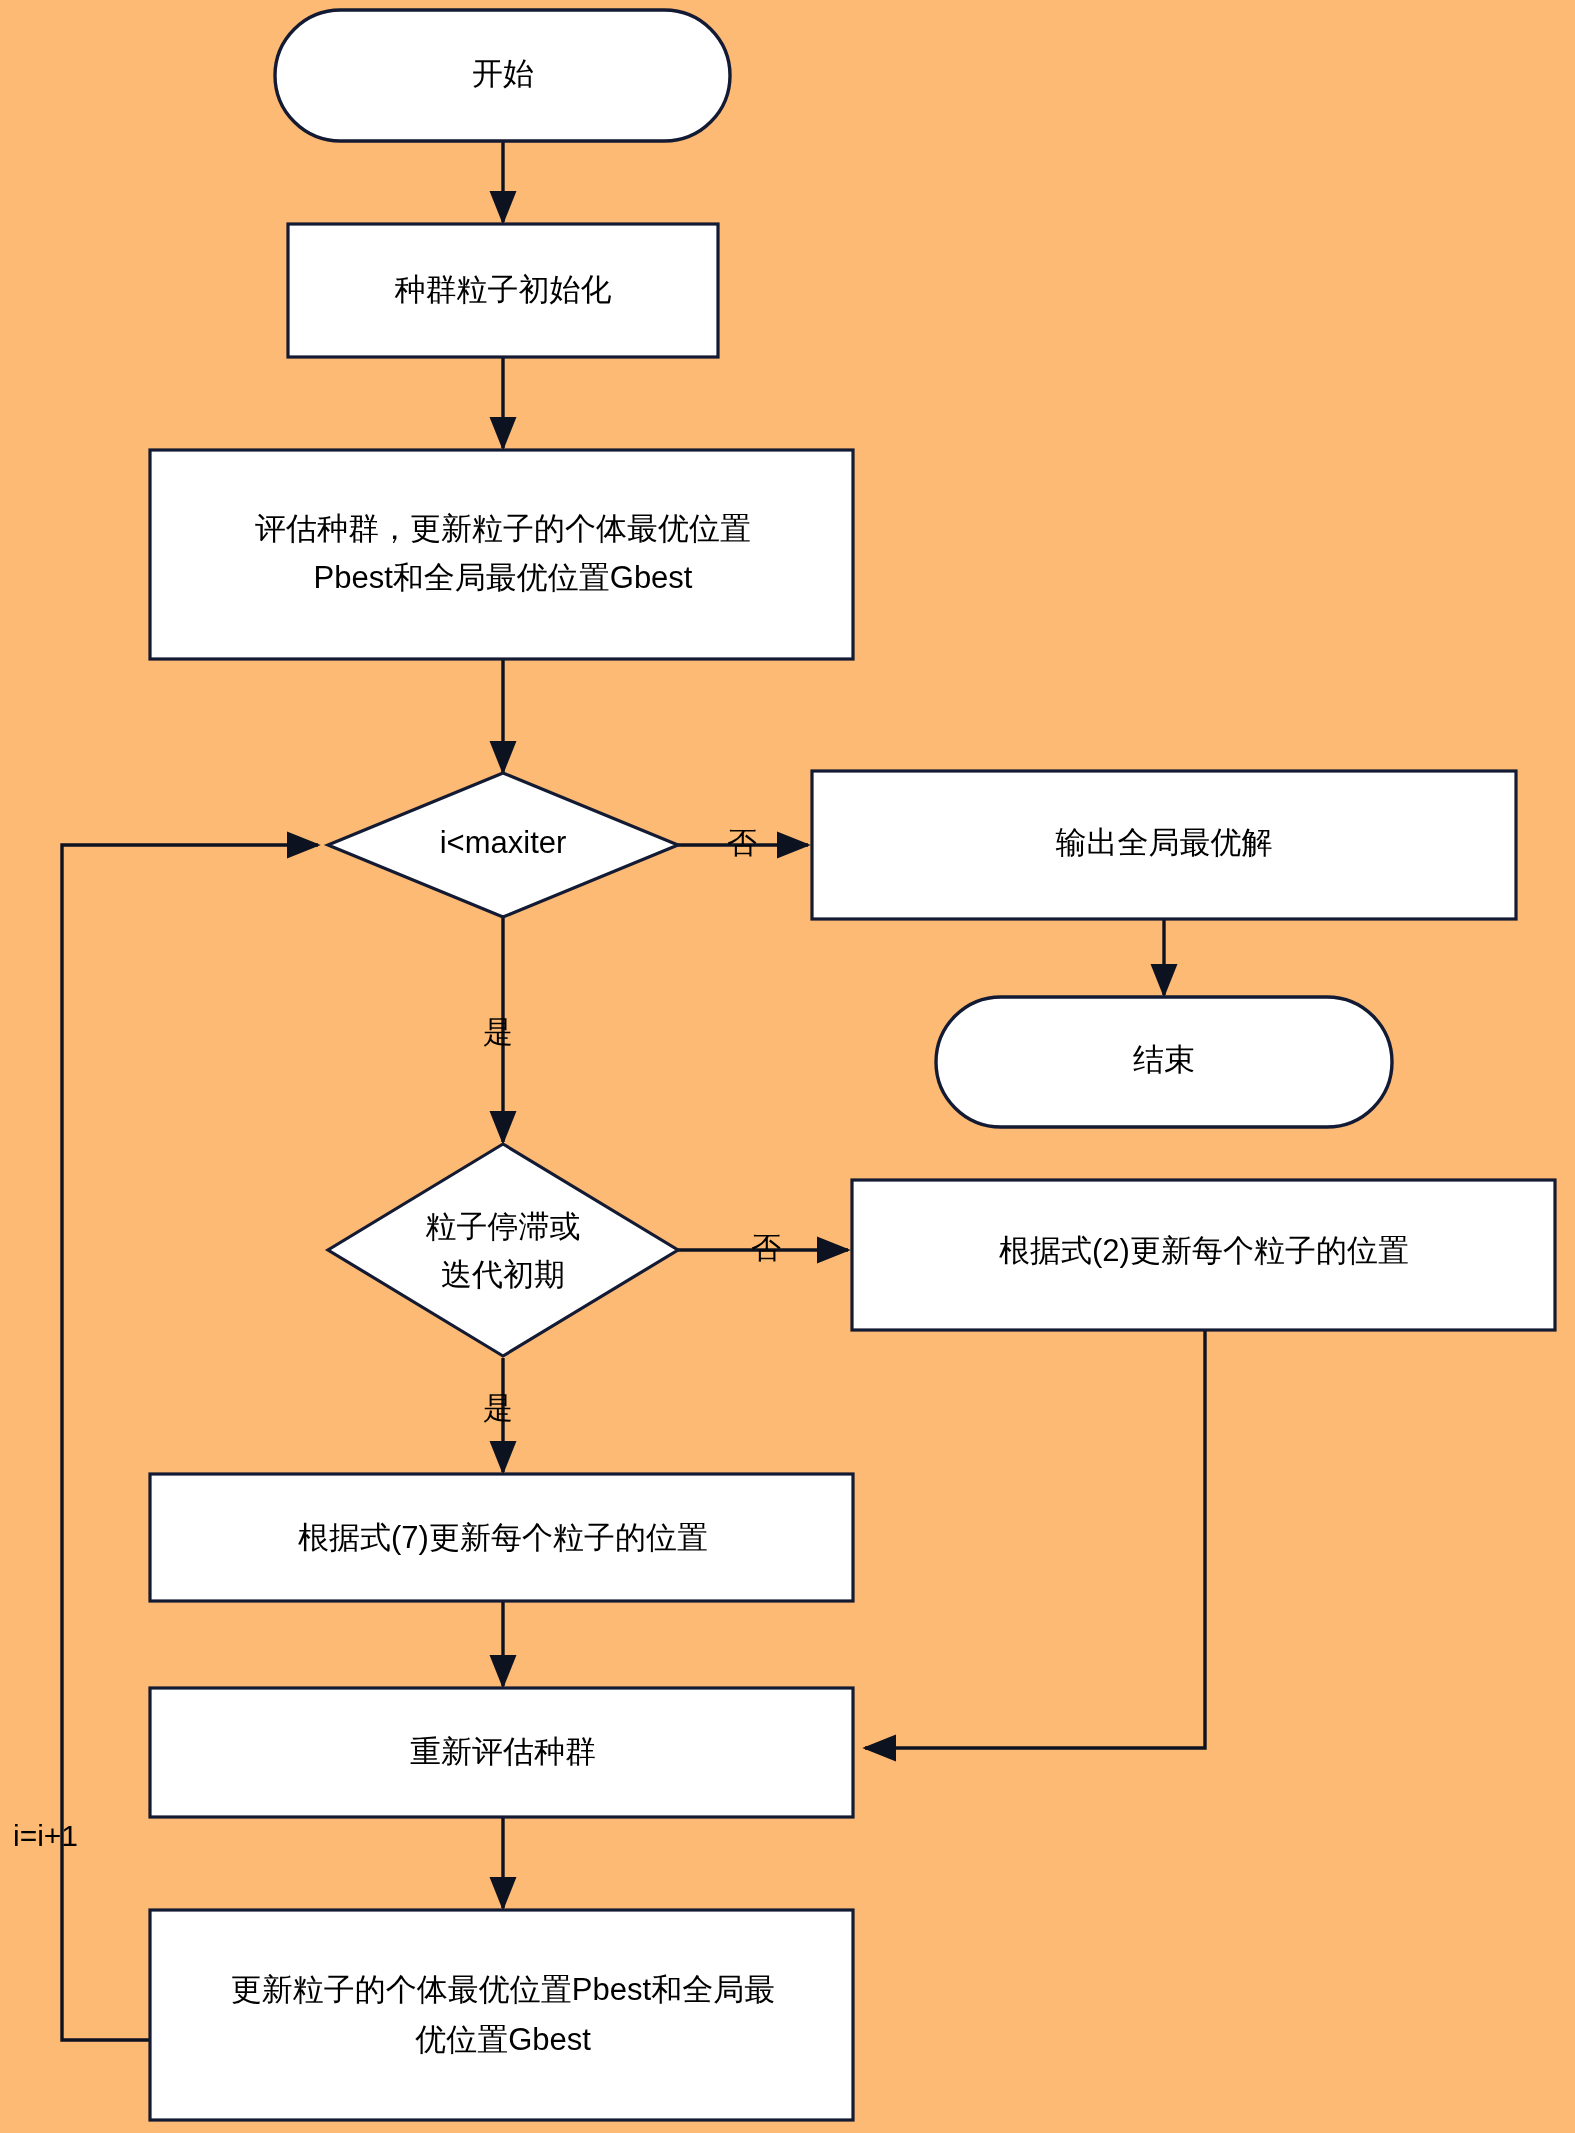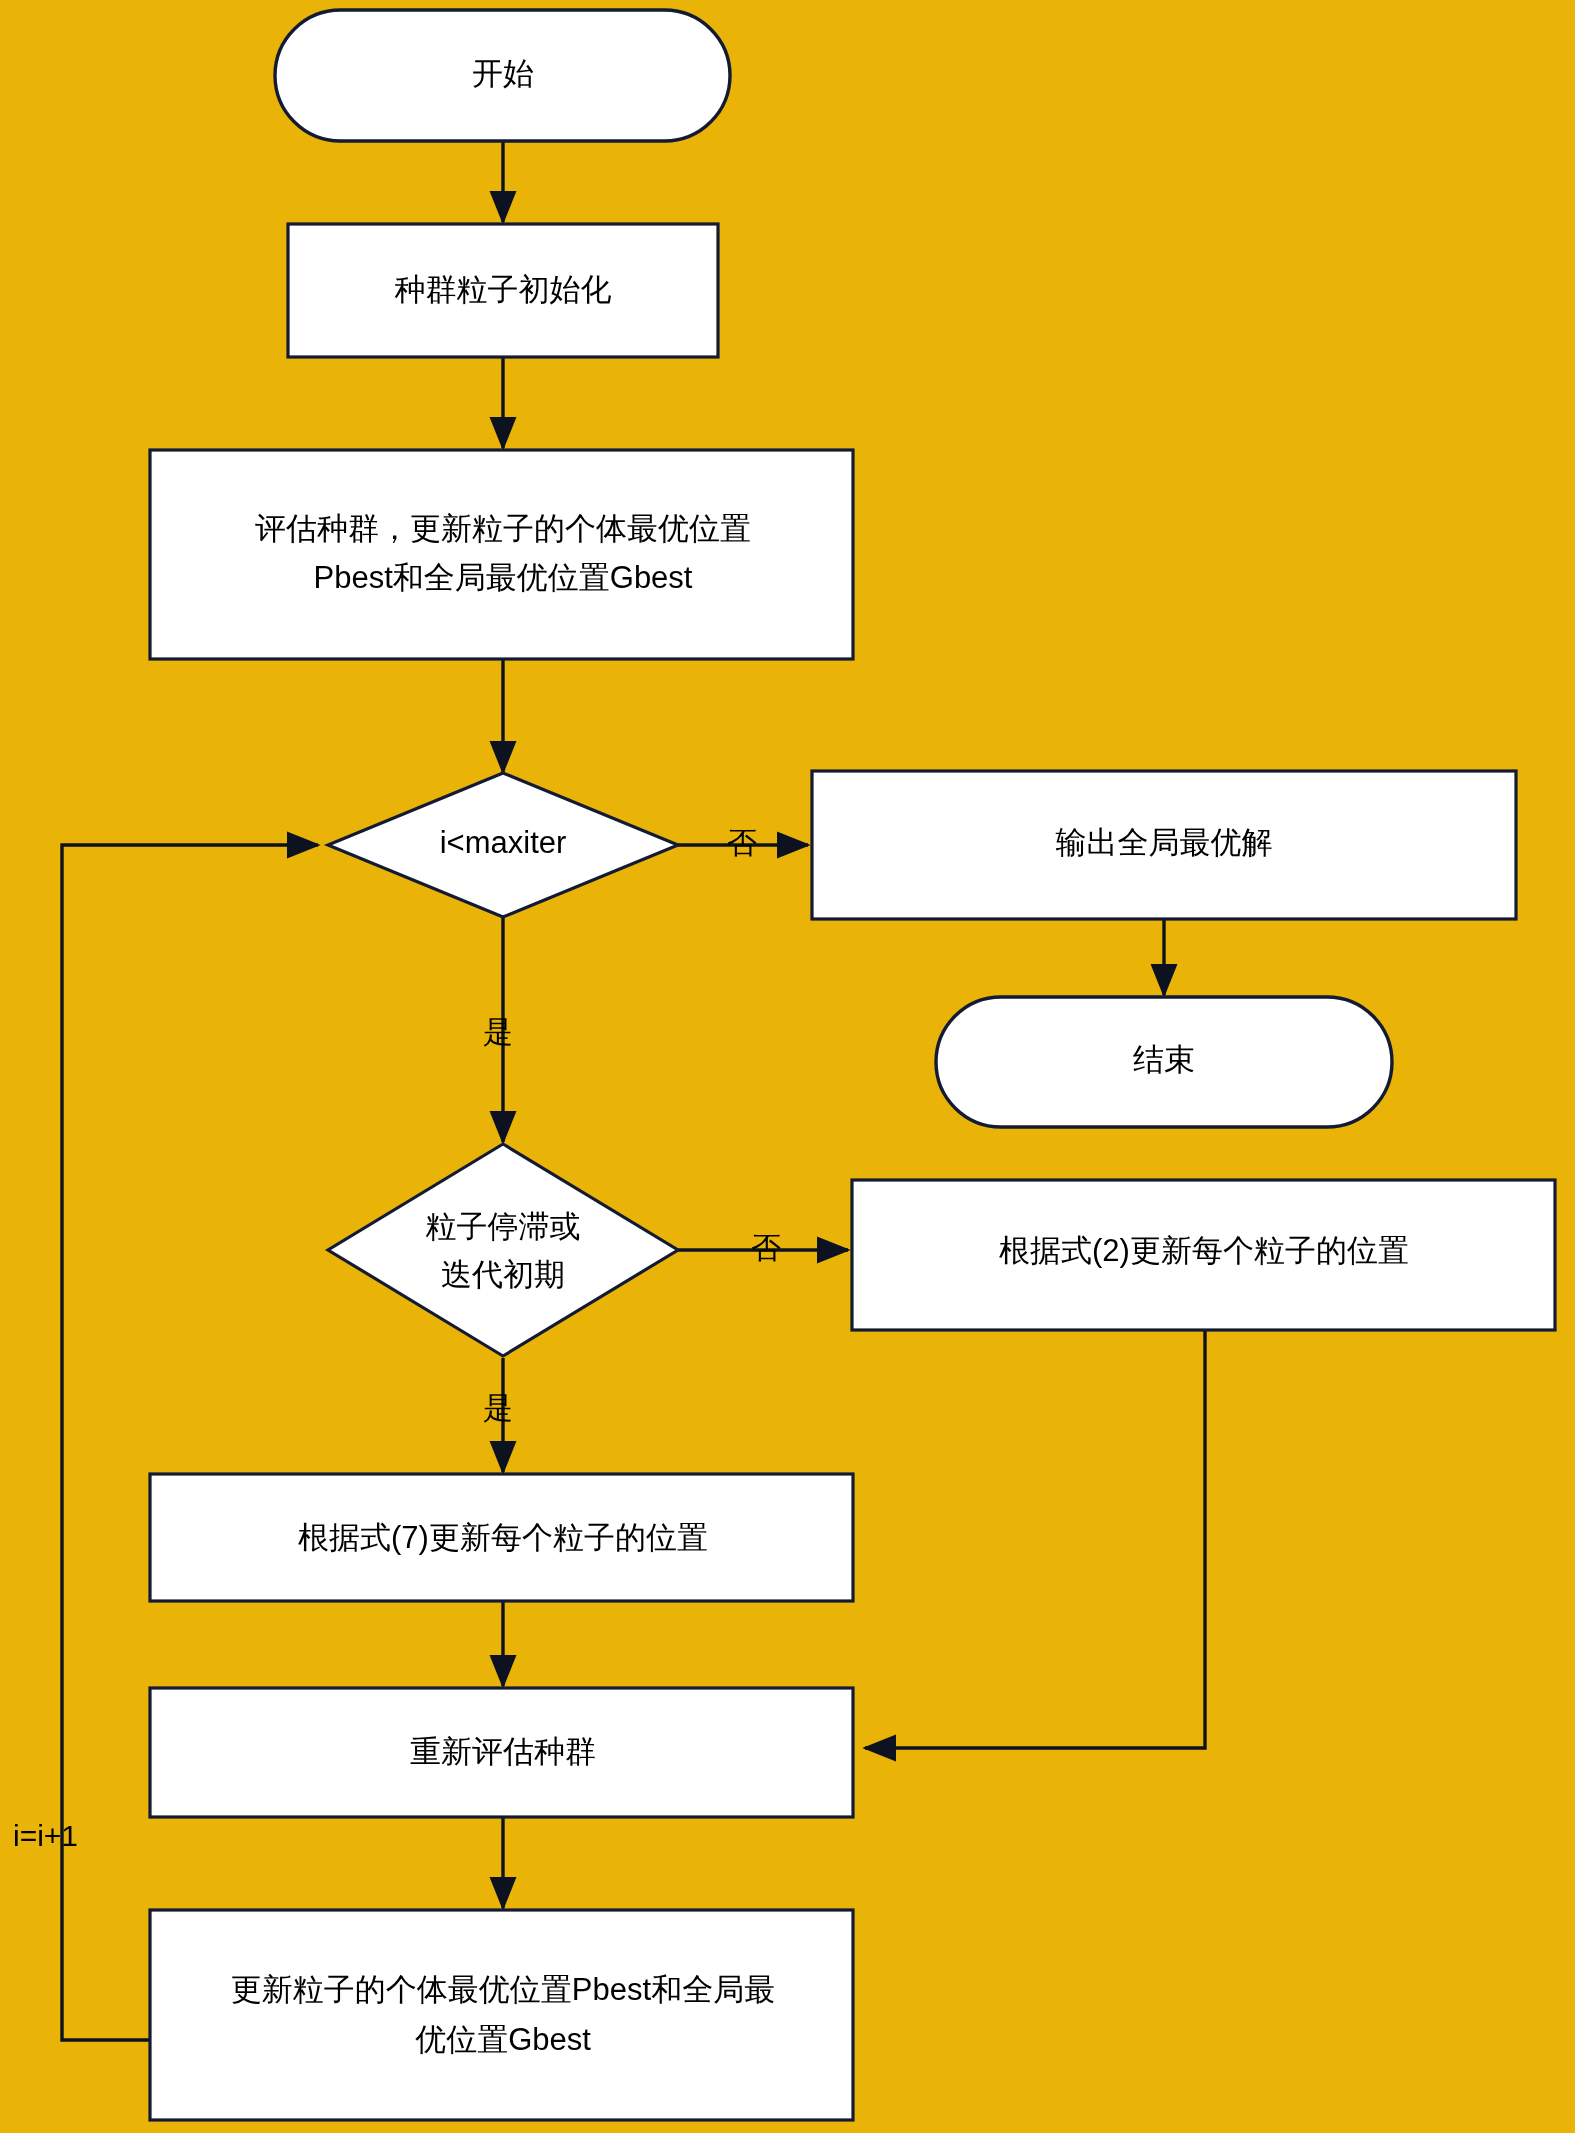--- a/index.html
+++ b/index.html
@@ -10,21 +10,21 @@
   body {
     width: 1575px;
     height: 2133px;
     font-family: "Liberation Sans", "DejaVu Sans", sans-serif;
     overflow: hidden;
   }
   #flow-root {
     position: relative;
     width: 1575px;
     height: 2133px;
-    background: #eab308;
+    background: #fdba74;
   }
   svg.flow-canvas {
     position: absolute;
     top: 0;
     left: 0;
     width: 1575px;
     height: 2133px;
     display: block;
   }
   .node-shape {

